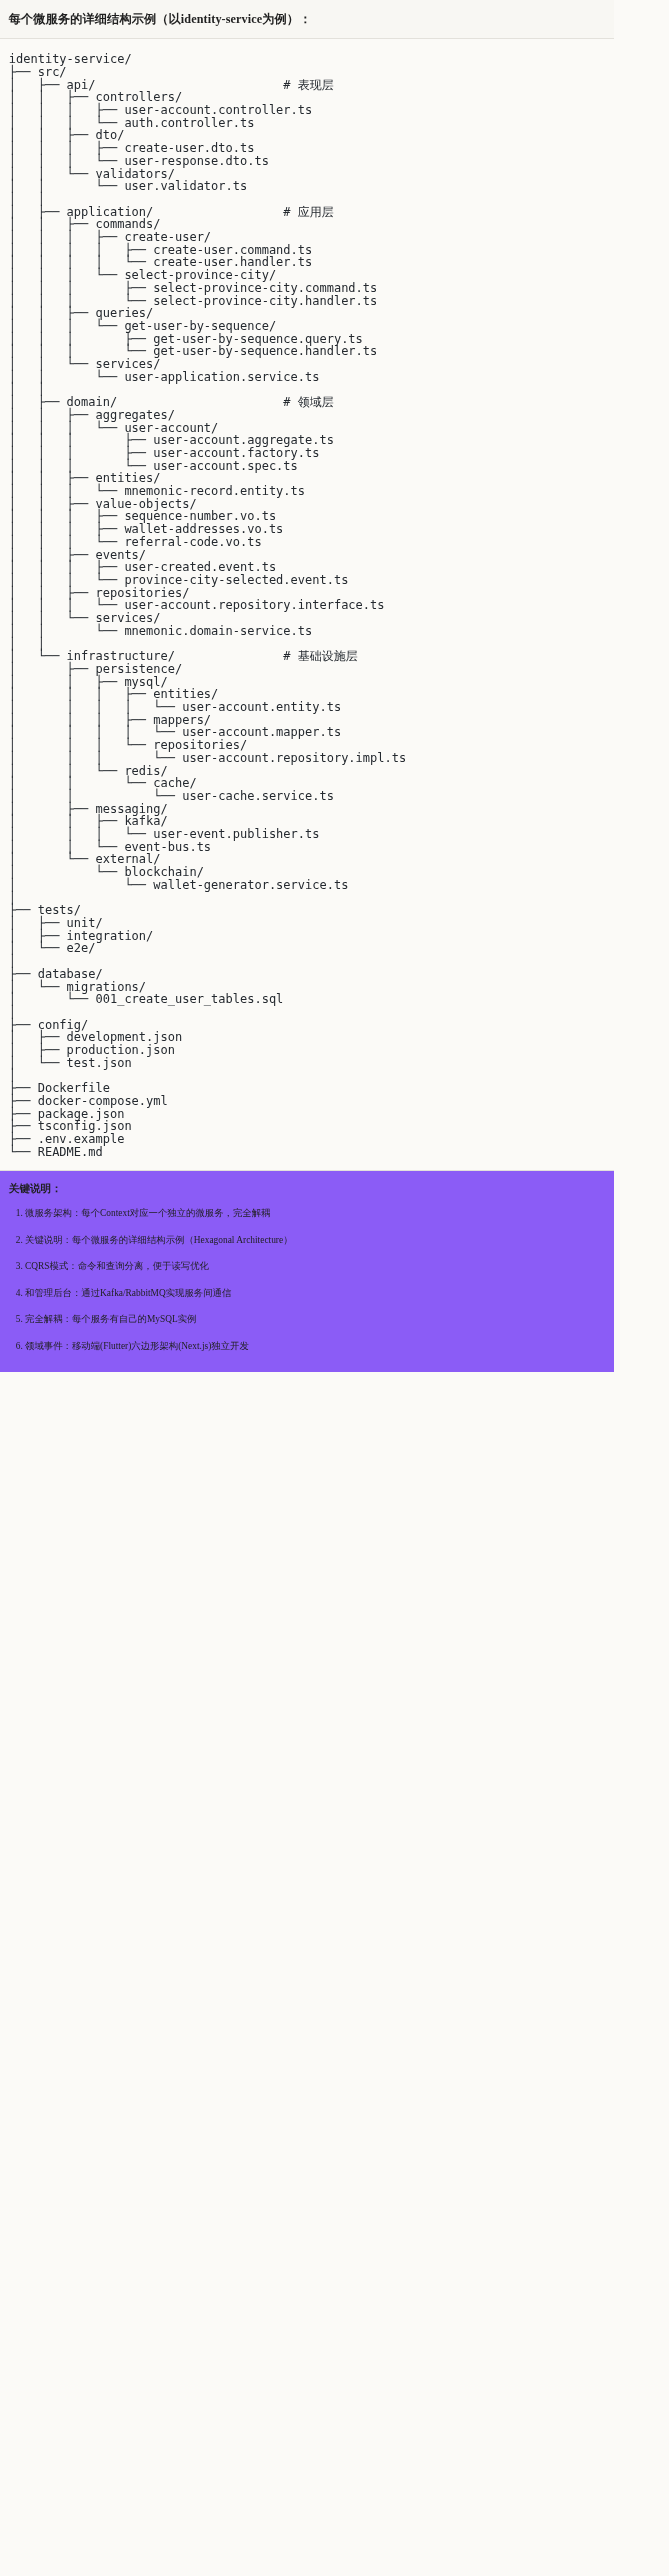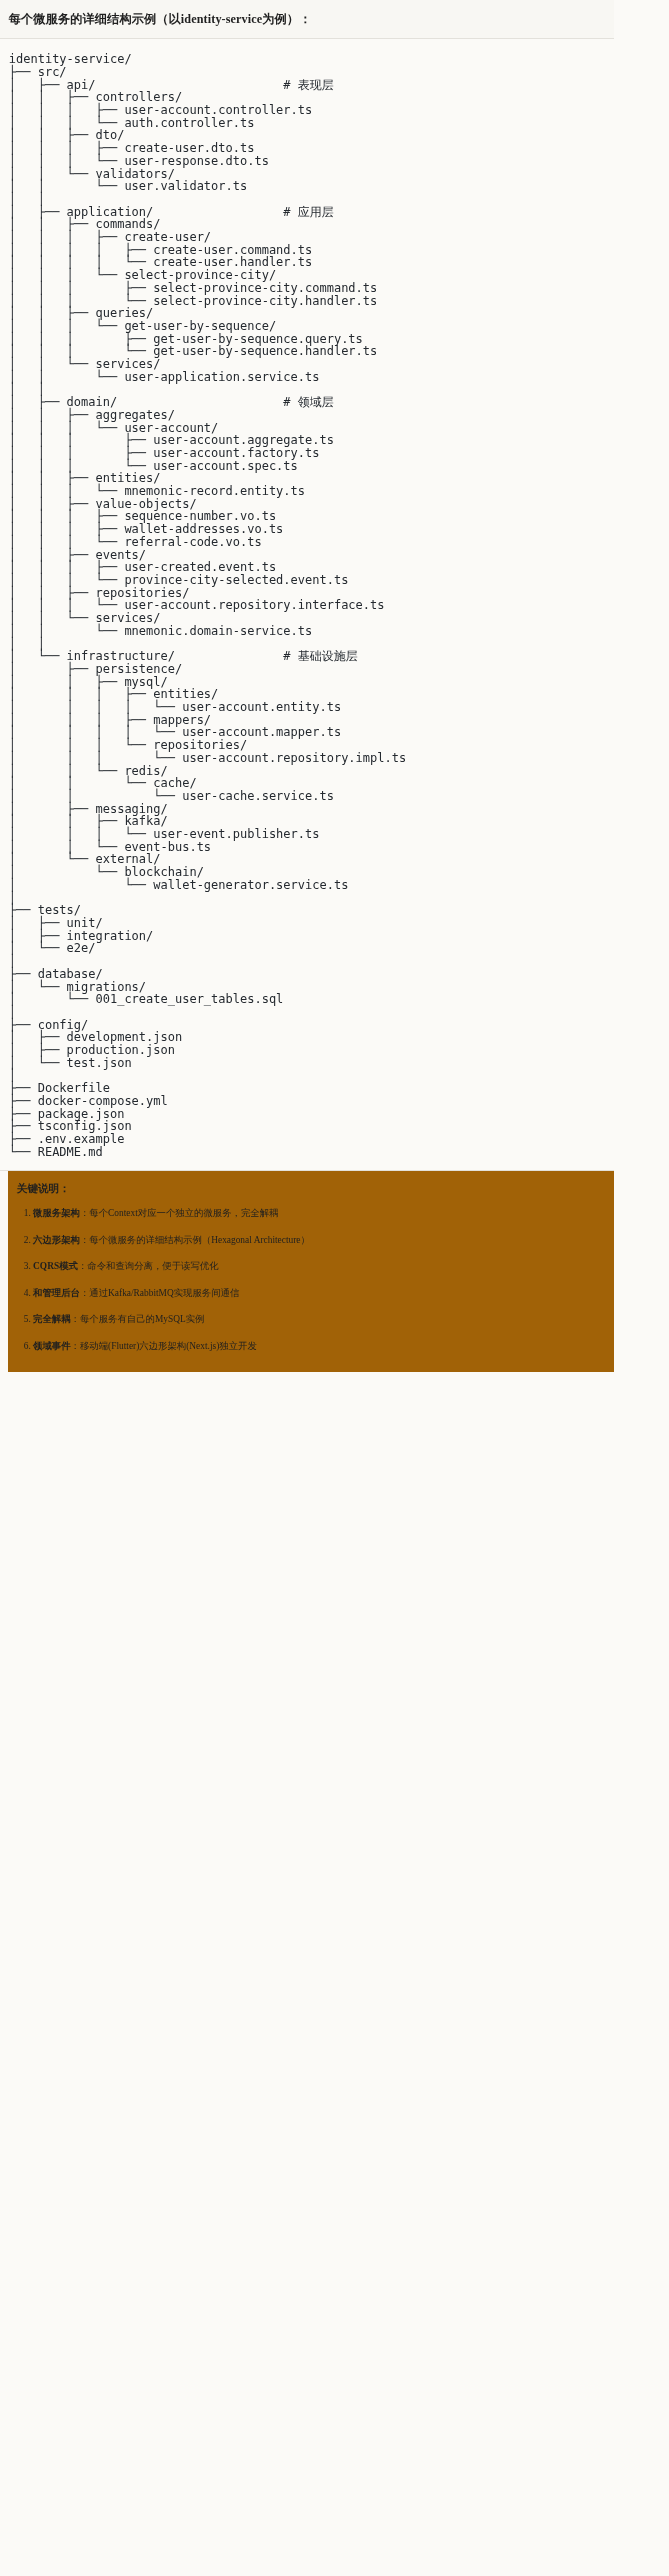--- a/index.html
+++ b/index.html
@@ -41,42 +41,41 @@
     font-size:12px;
     line-height:12.7px;
     color:#24292f;
     white-space:pre;
     letter-spacing:0px;
     tab-size:4;
   }
   
   .notes-block{
     padding:11.3px 8.8px 6.3px 8.8px;
-    background:#a16207;
-    margin-left:8px;
+    background:#8b5cf6;
   }
   .notes-title{
     margin:0 0 10px 0;
     font-size:10.6px;
     font-weight:bold;
     font-family:"Liberation Serif", serif;
   }
   ol.notes-list{
     margin:0;
     padding:0 0 0 16.3px;
     list-style-type:decimal;
   }
   ol.notes-list > li{
     font-size:9.4px;
     line-height:1.55;
     margin-bottom:12px;
     font-family:"Liberation Serif", serif;
   }
   ol.notes-list > li .note-term{
-    font-weight:bold;
+    font-weight:normal;
   }
   ol.notes-list > li .note-desc{
     font-weight:normal;
   }
   .closing{
     margin:8.8px 0 0 0;
     font-size:9.4px;
     line-height:1.6;
     font-family:"Liberation Serif", serif;
   }
@@ -180,21 +179,21 @@
 └── README.md</pre>
   </div>
 
   <div class="notes-block">
     <h3 class="notes-title">关键说明：</h3>
     <ol class="notes-list">
       <li>
         <span class="note-term">微服务架构</span><span class="note-desc">：每个Context对应一个独立的微服务，完全解耦</span>
       </li>
       <li>
-        <span class="note-term">六边形架构</span><span class="note-desc">：每个微服务的详细结构示例（Hexagonal Architecture）</span>
+        <span class="note-term">关键说明</span><span class="note-desc">：每个微服务的详细结构示例（Hexagonal Architecture）</span>
       </li>
       <li>
         <span class="note-term">CQRS模式</span><span class="note-desc">：命令和查询分离，便于读写优化</span>
       </li>
       <li>
         <span class="note-term">和管理后台</span><span class="note-desc">：通过Kafka/RabbitMQ实现服务间通信</span>
       </li>
       <li>
         <span class="note-term">完全解耦</span><span class="note-desc">：每个服务有自己的MySQL实例</span>
       </li>

